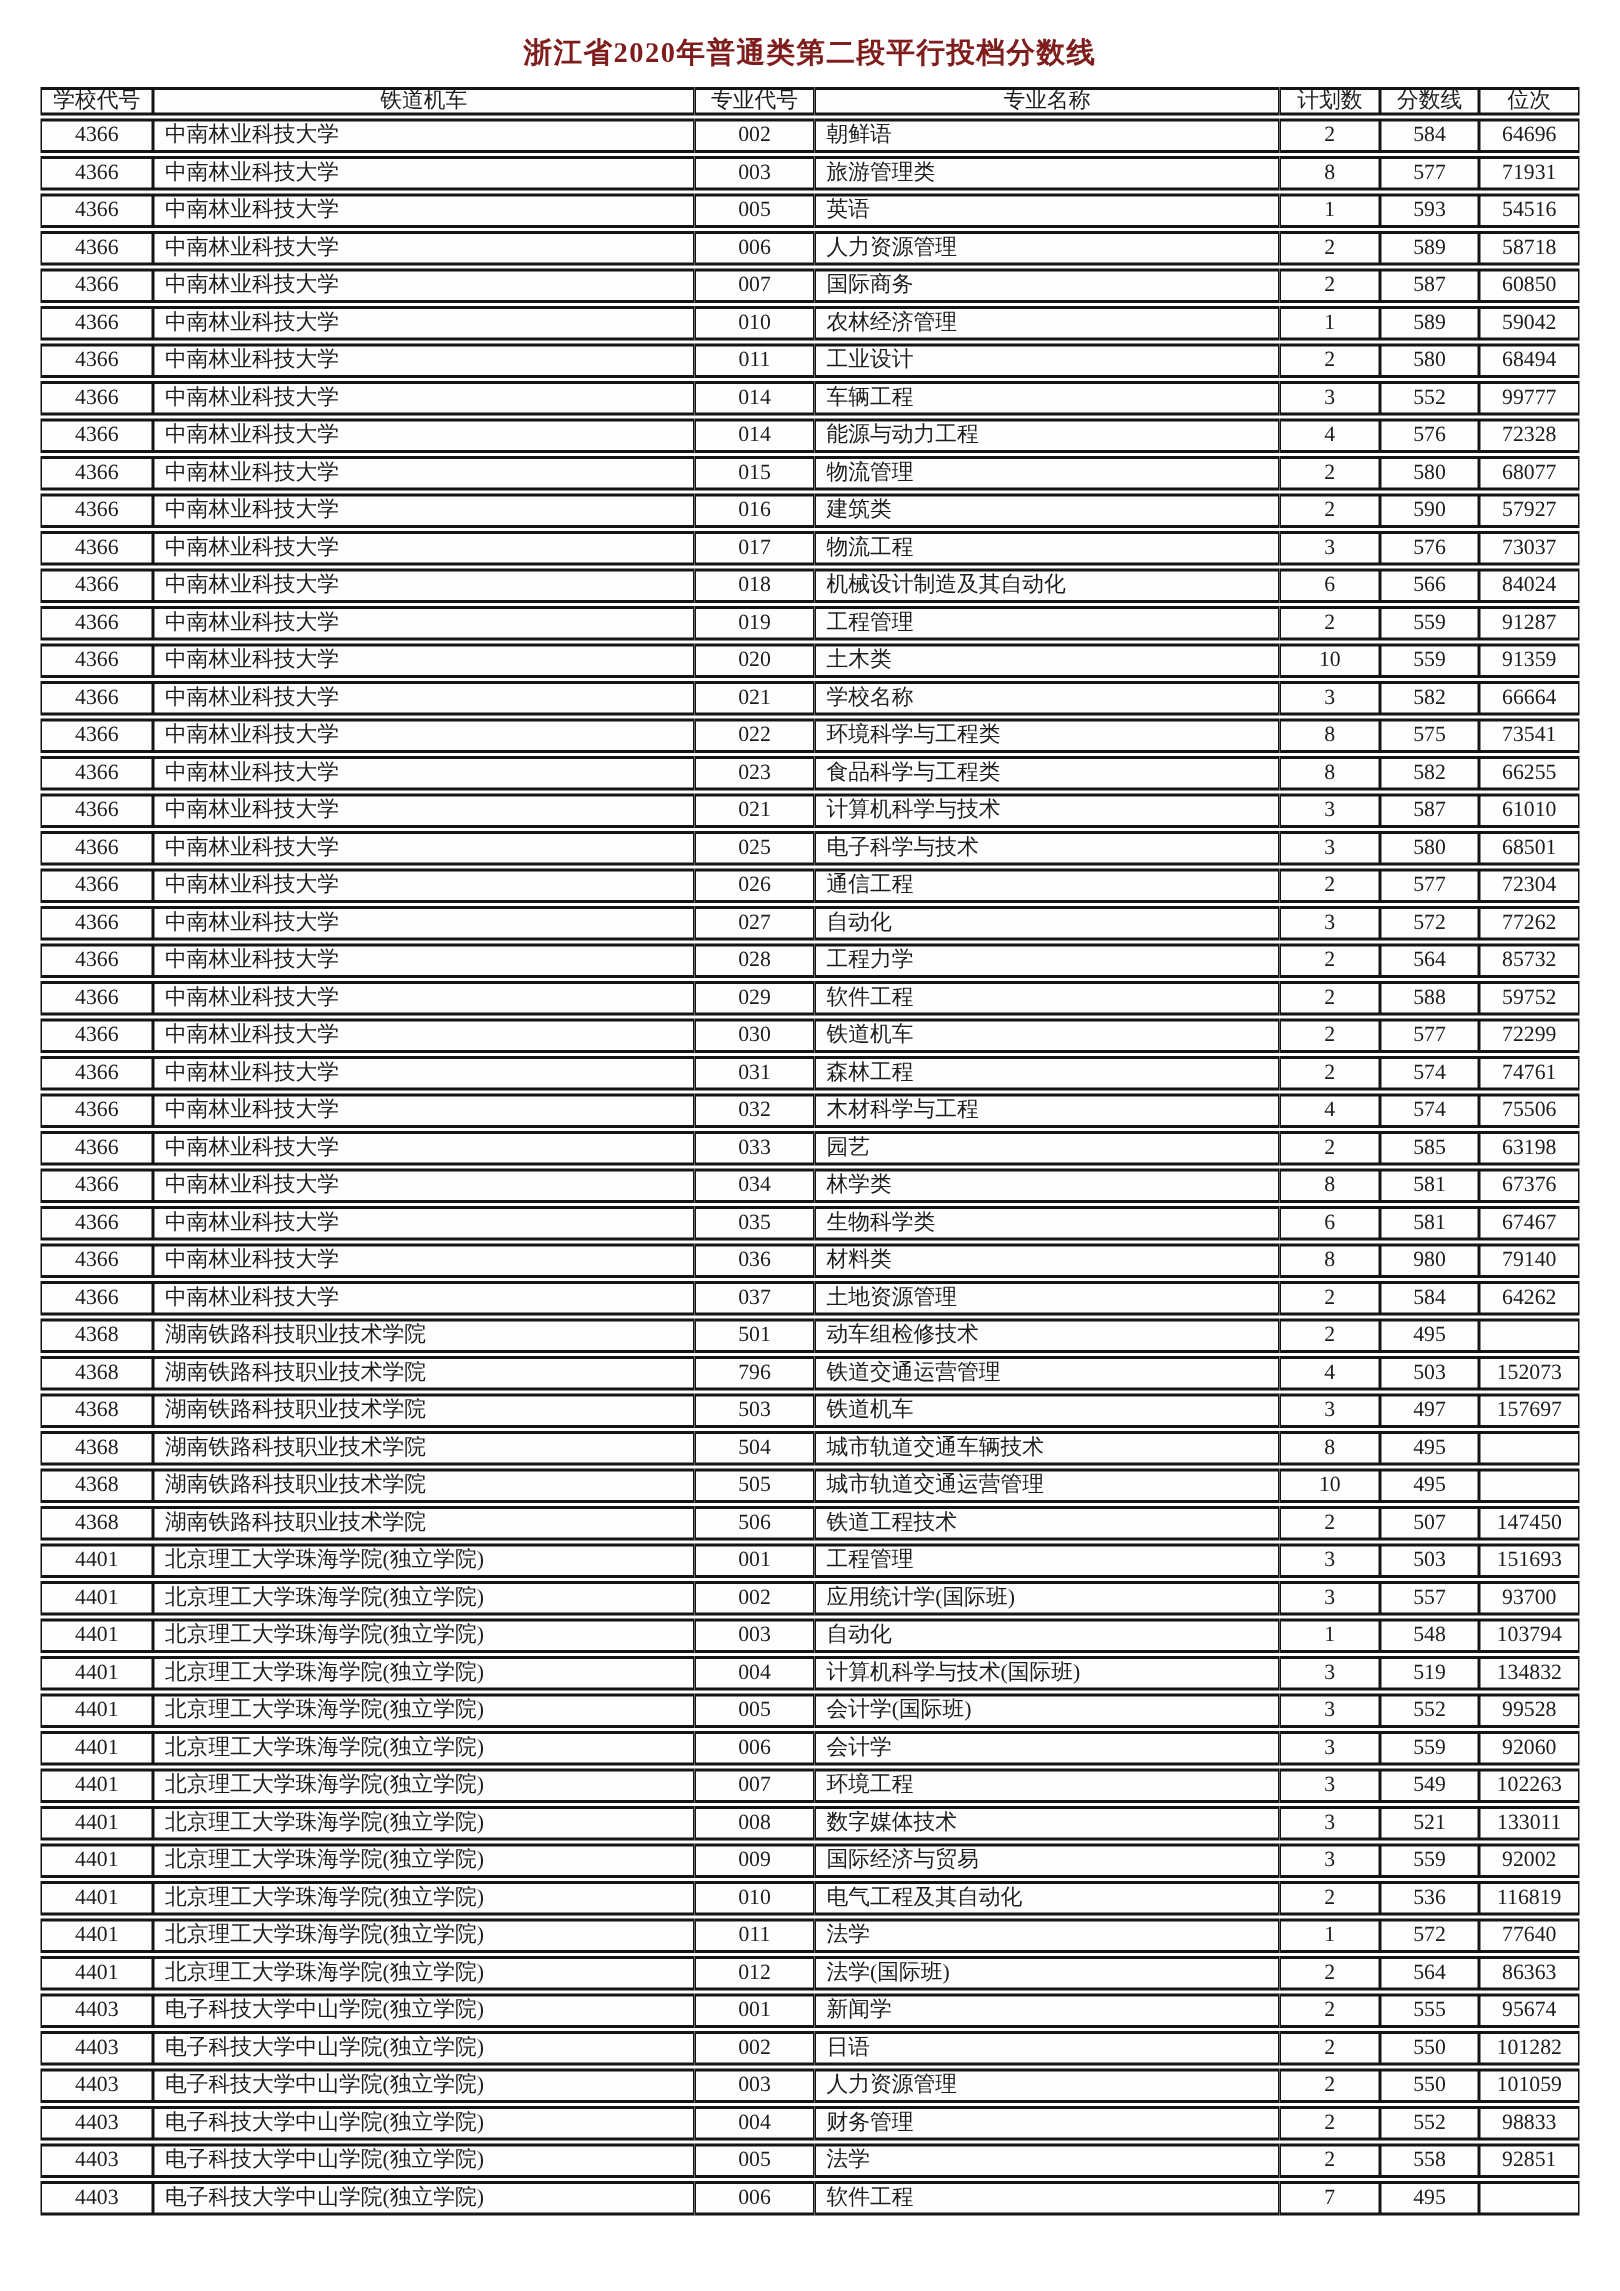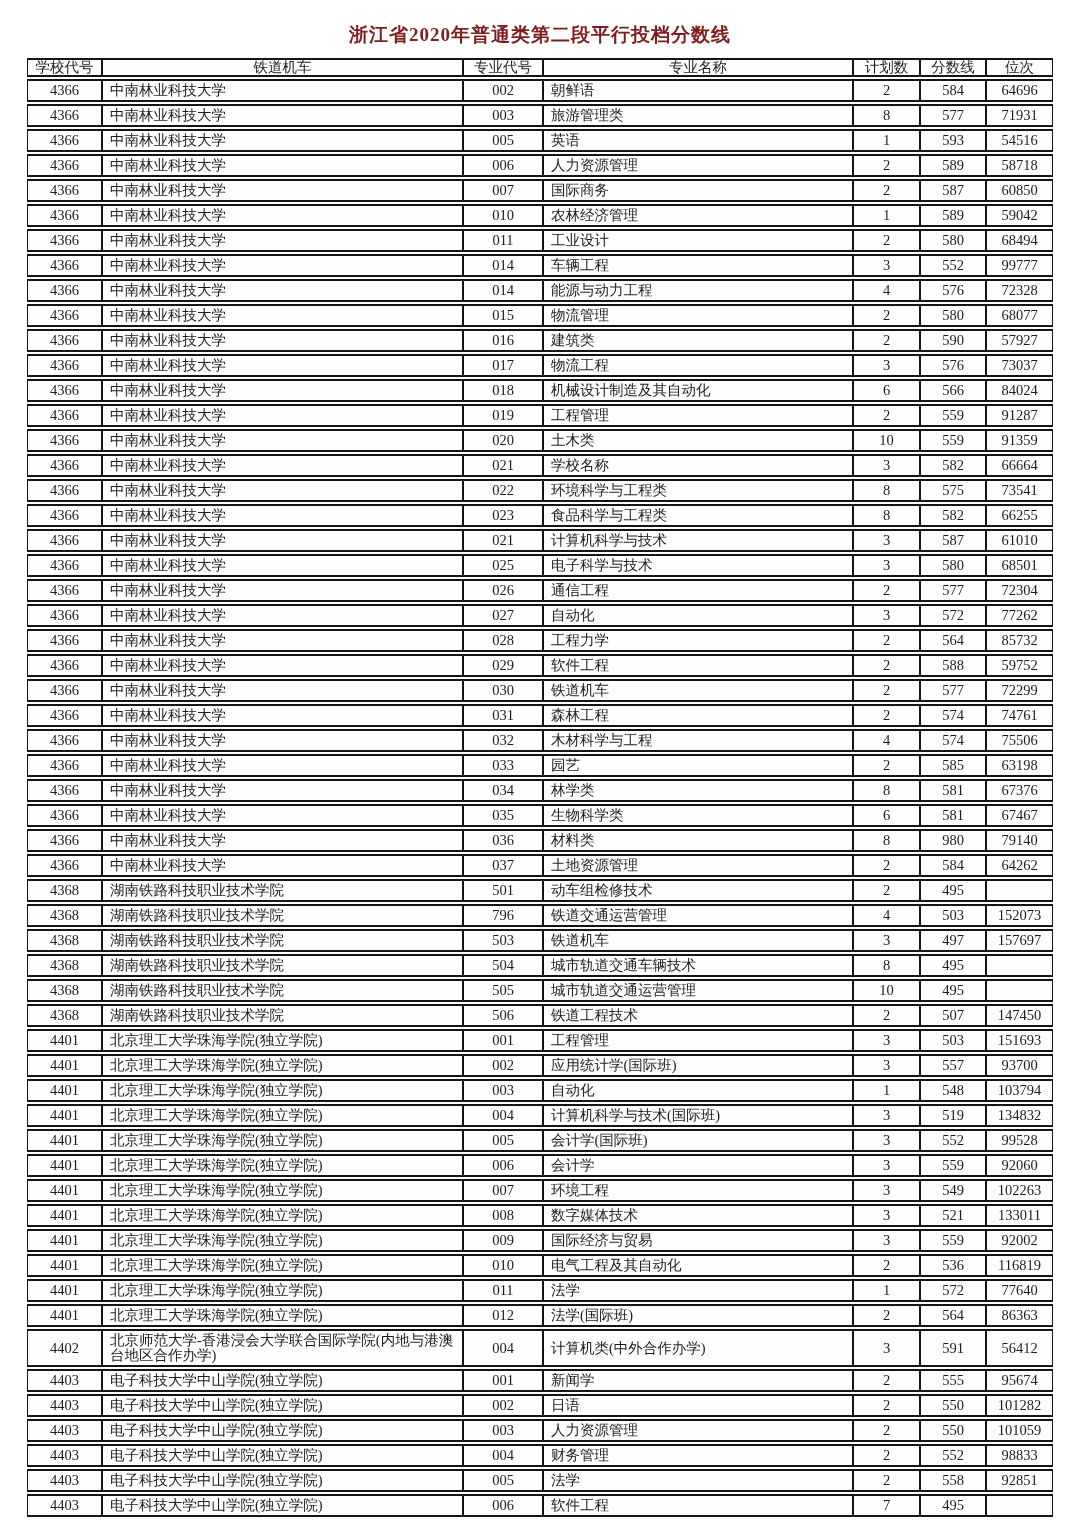--- a/index.html
+++ b/index.html
@@ -524,29 +524,20 @@
         <tr>
           <td class="ac">4401</td>
           <td class="al">北京理工大学珠海学院(独立学院)</td>
           <td class="ac">012</td>
           <td class="al">法学(国际班)</td>
           <td class="ac">2</td>
           <td class="ac">564</td>
           <td class="ac">86363</td>
         </tr>
         <tr>
-          <td class="ac">4402</td>
-          <td class="al">北京师范大学-香港浸会大学联合国际学院(内地与港澳台地区合作办学)</td>
-          <td class="ac">004</td>
-          <td class="al">计算机类(中外合作办学)</td>
-          <td class="ac">3</td>
-          <td class="ac">591</td>
-          <td class="ac">56412</td>
-        </tr>
-        <tr>
           <td class="ac">4403</td>
           <td class="al">电子科技大学中山学院(独立学院)</td>
           <td class="ac">001</td>
           <td class="al">新闻学</td>
           <td class="ac">2</td>
           <td class="ac">555</td>
           <td class="ac">95674</td>
         </tr>
         <tr>
           <td class="ac">4403</td>

